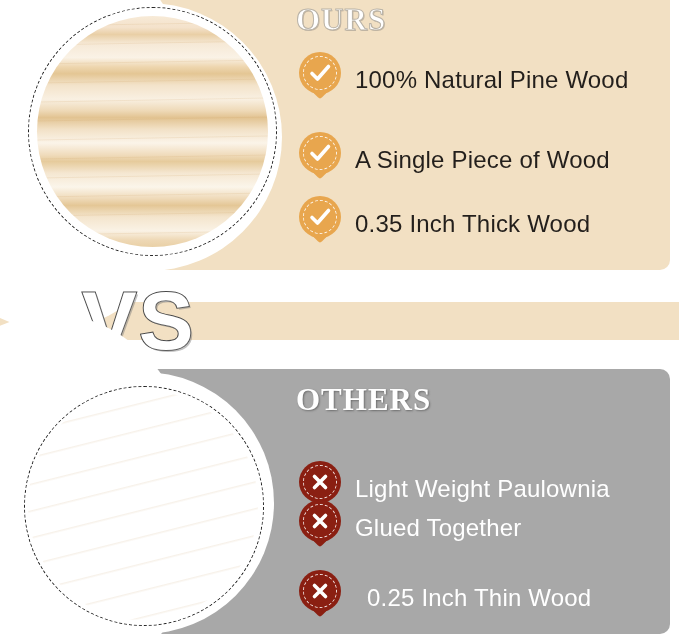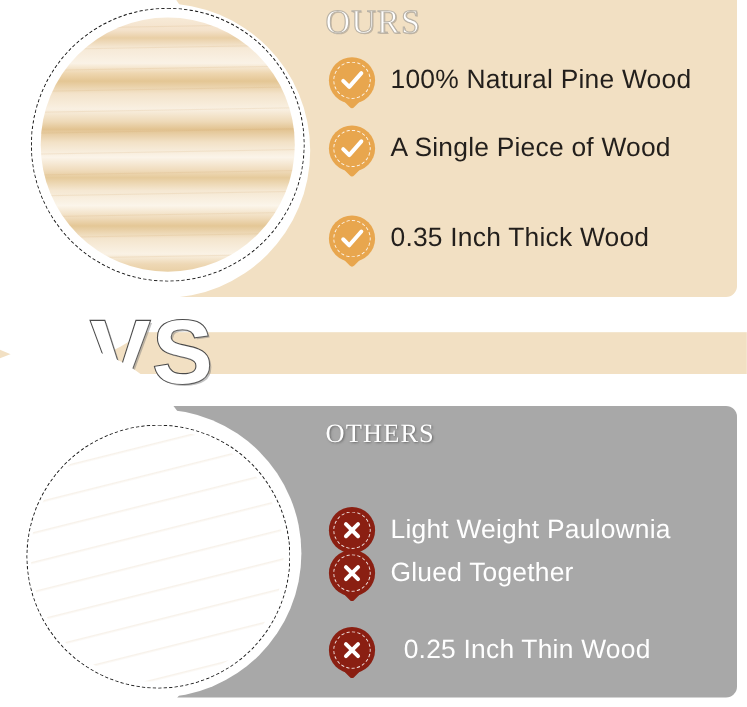--- a/index.html
+++ b/index.html
@@ -137,43 +137,43 @@
         rgba(200,160,105,0.00) 13px,
         rgba(200,160,105,0.14) 14px,
         rgba(200,160,105,0.00) 16px,
         rgba(200,160,105,0.00) 26px);
   }
 
   
   .heading{
     position:absolute;
     font-family:"Liberation Serif", serif;
-    font-weight:normal;
+    font-weight:bold;
     letter-spacing:1px;
     white-space:nowrap;
   }
   .heading-ours{
     left:296px;top:2px;
     font-size:31px;
     color:#ffffff;
     -webkit-text-stroke:1px #b9b2a6;
     text-shadow:1px 1px 0 rgba(160,150,135,0.55);
   }
   .heading-others{
     left:296px;top:382px;
-    font-size:24px;
+    font-size:31px;
     color:#ffffff;
     text-shadow:1px 1px 2px rgba(90,90,90,0.75);
   }
 
   
   .row{
     position:absolute;
     display:flex;
-    align-items:center;
+    align-items:flex-end;
     white-space:nowrap;
   }
   .row-label{
     font-family:"Liberation Sans", sans-serif;
     font-size:24px;
     letter-spacing:0.2px;
   }
   .ours .row-label{color:#231f1c;}
   .others .row-label{color:#ffffff;}
 
@@ -204,21 +204,21 @@
   .badge-others .badge-disc,.badge-others .badge-tail{background:#8a1f12;}
   .badge-glyph{
     position:absolute;left:0;top:0;width:42px;height:42px;
     display:flex;align-items:center;justify-content:center;
     z-index:2;
   }
   .badge-glyph svg{display:block;}
 
   
   .r1{left:299px;top:52px;}
-  .r2{left:299px;top:114px;}
+  .r2{left:299px;top:132px;}
   .r3{left:299px;top:196px;}
   
   .r4{left:299px;top:430px;margin-top:31px;}
   .r5{left:299px;top:500px;}
   .r6{left:299px;top:570px;gap:12px;}
 
   
   .vs-text{
     position:absolute;
     left:82px;top:280px;

